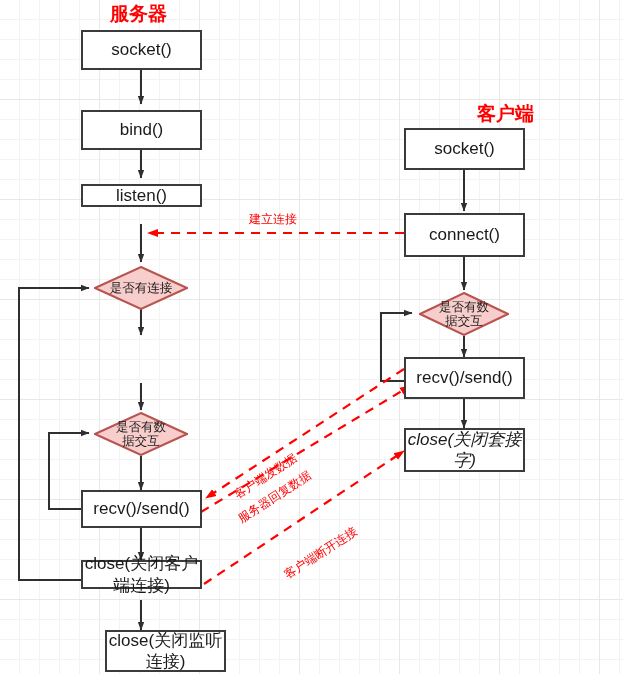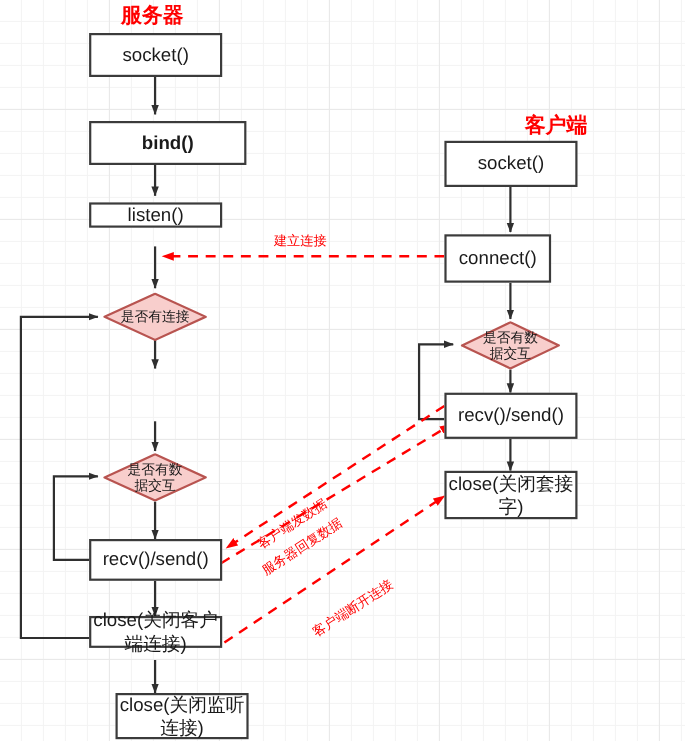--- a/index.html
+++ b/index.html
@@ -105,21 +105,21 @@
       <path d="M201,512 L410,386" marker-end="url(#ahr)"></path>
       <path d="M204,584 L404,451" marker-end="url(#ahr)"></path>
     </g>
   </svg>
 
   <div class="lane-title" style="left:110px;top:1px;">服务器</div>
   <div class="lane-title" style="left:437px;top:101px;margin-left:40px;">客户端</div>
 
   <div class="node proc" style="left:81px;top:30px;width:121px;height:40px;">socket()</div>
 
-  <div class="node proc" style="left:81px;top:110px;width:143px;height:40px;font-weight:bold;">bind()</div>
+  <div class="node proc" style="left:81px;top:110px;width:121px;height:40px;">bind()</div>
 
   <div class="node proc" style="left:81px;top:184px;width:121px;height:23px;">listen()</div>
 
   <svg style="position:absolute;left:94px;top:266px;width:94px;height:44px;" viewBox="0 0 94 44">
     <polygon points="47,1 93,22 47,43 1,22" fill="#f8cecc" stroke="#b85450" stroke-width="2"></polygon>
   </svg>
   <div class="dlabel" style="left:94px;top:266px;width:94px;height:44px;">是否有连接</div>
 
 
   <svg style="position:absolute;left:94px;top:412px;width:94px;height:44px;" viewBox="0 0 94 44">
@@ -128,30 +128,30 @@
   <div class="dlabel" style="left:94px;top:412px;width:94px;height:44px;">是否有数<br>据交互</div>
 
   <div class="node proc" style="left:81px;top:490px;width:121px;height:38px;">recv()/send()</div>
 
   <div class="node proc" style="left:81px;top:560px;width:121px;height:29px;">close(关闭客户<br>端连接)</div>
 
   <div class="node proc" style="left:81px;top:630px;width:121px;height:42px;margin-left:24px;">close(关闭监听<br>连接)</div>
 
   <div class="node proc" style="left:404px;top:128px;width:121px;height:42px;">socket()</div>
 
-  <div class="node proc" style="left:404px;top:213px;width:97px;height:44px;">connect()</div>
+  <div class="node proc" style="left:404px;top:213px;width:121px;height:44px;">connect()</div>
 
   <svg style="position:absolute;left:419px;top:292px;width:90px;height:44px;" viewBox="0 0 90 44">
     <polygon points="45,1 89,22 45,43 1,22" fill="#f8cecc" stroke="#b85450" stroke-width="2"></polygon>
   </svg>
   <div class="dlabel" style="left:419px;top:292px;width:90px;height:44px;">是否有数<br>据交互</div>
 
   <div class="node proc" style="left:404px;top:357px;width:121px;height:42px;">recv()/send()</div>
 
-  <div class="node proc" style="left:404px;top:428px;width:121px;height:44px;">close(关闭套接<br>字)</div>
+  <div class="node proc" style="left:404px;top:428px;width:121px;height:44px;font-style:italic;">close(关闭套接<br>字)</div>
 
   <div class="edge-label" style="left:249px;top:211px;">建立连接</div>
 
   <div class="edge-label rot" style="left:231px;top:489px;transform:rotate(-33deg);">客户端发数据</div>
 
   <div class="edge-label rot" style="left:235px;top:513px;transform:rotate(-33deg);">服务器回复数据</div>
 
   <div class="edge-label rot" style="left:281px;top:569px;transform:rotate(-33deg);">客户端断开连接</div>
 
 </div>

